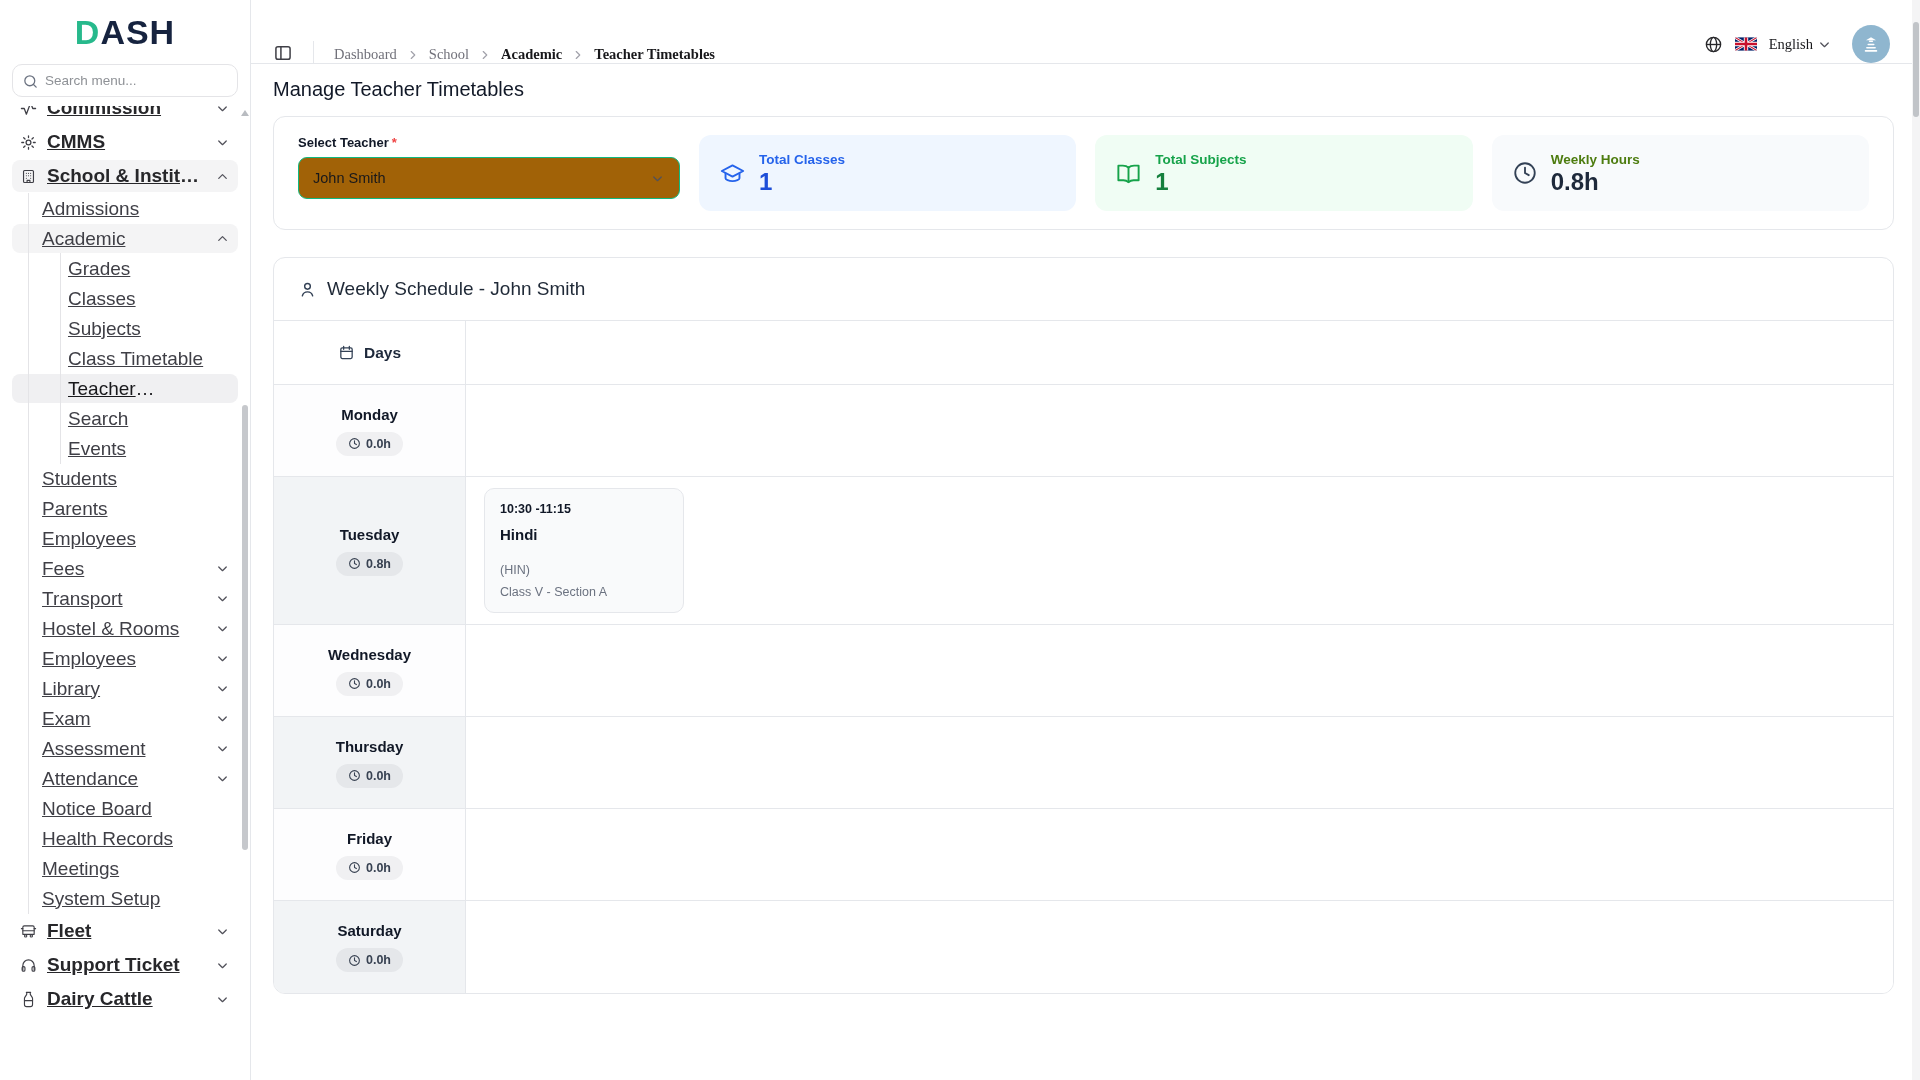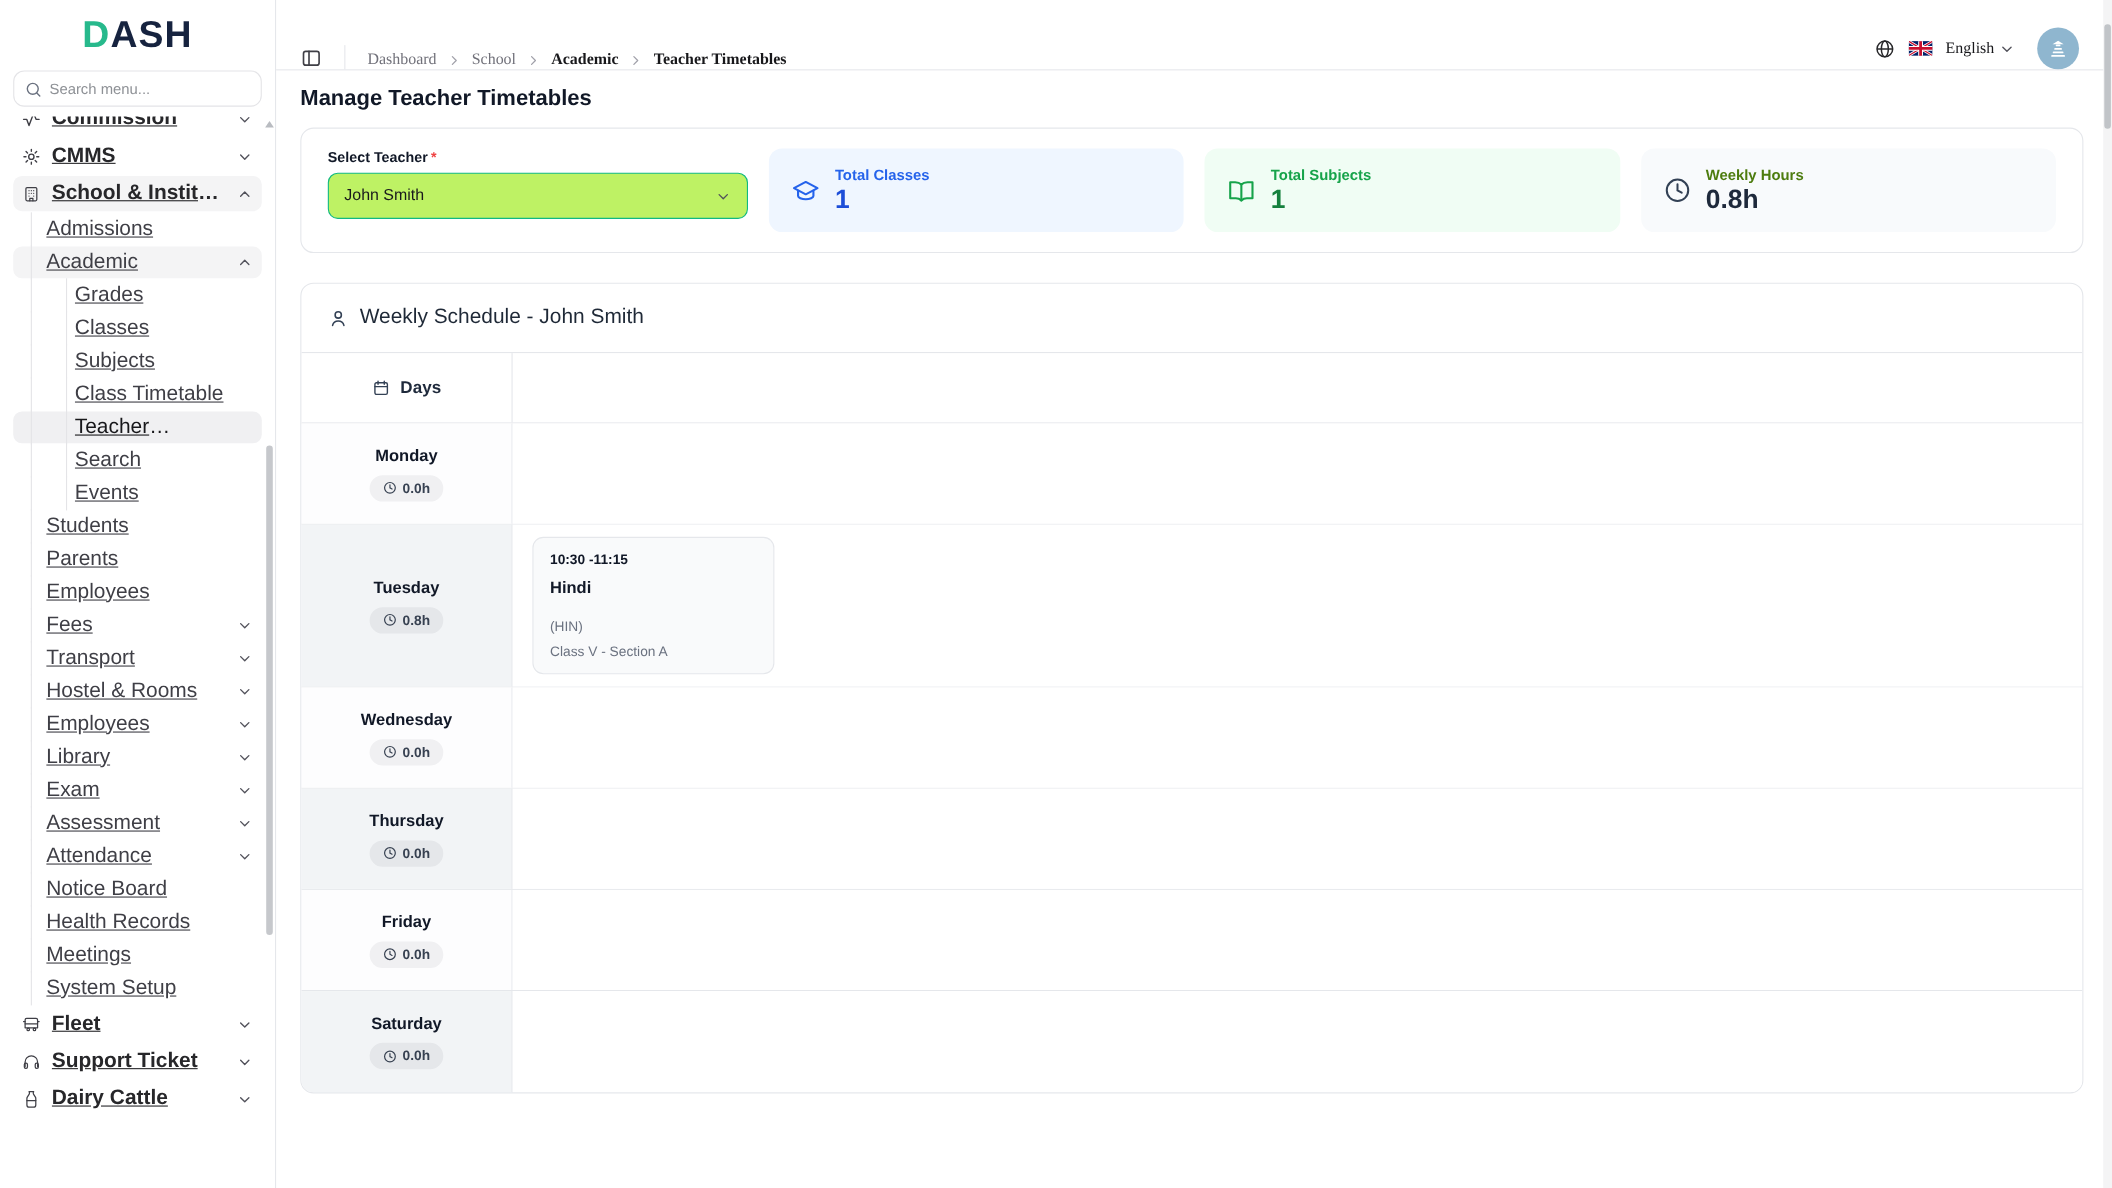--- a/index.html
+++ b/index.html
@@ -56,31 +56,31 @@
   .bc-sep { color:#a1a1aa; }
   .tb-right { margin-left:auto; display:flex; align-items:center; gap:12px; }
   .globe { color:#27272a; cursor:pointer; }
   .flag { width:22px; height:14px; border-radius:2px; overflow:hidden; }
   .lang { font-size:14.5px; color:#18181b; display:flex; align-items:center; gap:4px; cursor:pointer; }
   .lang .chev { color:#52525b; }
   .avatar { width:38px; height:38px; border-radius:50%; background:#8fb6cf; margin-left:8px;
         display:flex; align-items:center; justify-content:center; cursor:pointer; }
 
   .content { padding:0 26px 0 22px; }
-  .page-title { font-size:20px; font-weight:700; color:#111827; margin:14px 0 15px; }
+  .page-title { font-size:20px; font-weight:400; color:#111827; margin:14px 0 15px; }
 
   
   .filter-card { border:1px solid #e5e7eb; border-radius:12px; padding:18px 24px;
         display:flex; gap:19px; align-items:flex-start; background:#fff; }
   .teacher-block { width:382px; min-width:382px; }
   .teacher-label { font-size:13px; font-weight:700; color:#111827; margin-bottom:7px; }
   .teacher-label .req { color:#ef4444; margin-left:3px; }
   .select { height:42px; border:1px solid #10b981; border-radius:9px; padding:0 14px;
         display:flex; align-items:center; justify-content:space-between; font-size:14.5px;
-        color:#18181b; cursor:pointer; background:#bef264; }
+        color:#18181b; cursor:pointer; background:#a16207; }
   .select .chev { color:#52525b; }
   .stats { display:flex; flex:1; gap:19px; }
   .stat { flex:1; height:76px; border-radius:12px; padding:12px 20px; display:flex;
         align-items:center; gap:13px; }
   .stat .txt { display:flex; flex-direction:column; gap:2px; }
   .stat .s-label { font-size:13.5px; font-weight:600; }
   .stat .s-value { font-size:24px; font-weight:800; line-height:1.05; }
   .stat.blue { background:#eff6ff; } .stat.blue .s-label{color:#2563eb;} .stat.blue .s-value{color:#1d4ed8;} .stat.blue .s-ic{color:#2563eb;}
   .stat.green { background:#f0fdf4; } .stat.green .s-label{color:#16a34a;} .stat.green .s-value{color:#15803d;} .stat.green .s-ic{color:#16a34a;}
   .stat.slate { background:#f8fafc; } .stat.slate .s-label{color:#4d7c0f;} .stat.slate .s-value{color:#1e293b;} .stat.slate .s-ic{color:#334155;}
@@ -100,21 +100,21 @@
   .srow:not(:last-child) { border-bottom:1px solid #e5e7eb; }
   .srow.tall { min-height:148px; }
   .cell-day { border-right:1px solid #e5e7eb; display:flex; flex-direction:column;
         align-items:center; justify-content:center; gap:9px; background:#fdfdfe; }
   .srow:nth-child(even) .cell-day { background:#f2f4f6; }
   .day-name { font-size:15px; font-weight:700; color:#111827; }
   .hours-pill { display:flex; align-items:center; gap:5px; background:rgba(17,24,39,0.055);
         border-radius:999px; padding:5px 12px; font-size:12.5px; font-weight:600; color:#374151; }
   .hours-pill .hp-icon { color:#374151; }
   .cell-classes { display:flex; align-items:center; gap:14px; padding:11px 18px; background:#fff; }
-  .chip { width:220px; background:#f9fafb; border:1px solid #e5e7eb; border-radius:10px;
+  .chip { width:200px; background:#f9fafb; border:1px solid #e5e7eb; border-radius:10px;
         padding:13px 15px; }
   .chip .c-time { font-size:12.5px; font-weight:700; color:#111827; }
   .chip .c-subject { font-size:15px; font-weight:700; color:#111827; margin-top:10px; }
   .chip .c-code { font-size:12.5px; color:#6b7280; margin-top:20px; }
   .chip .c-group { font-size:12.5px; color:#6b7280; margin-top:8px; }
 
   .main-scroll { position:absolute; right:0; top:0; bottom:0; width:8px; background:#f4f4f5; }
   .main-scroll .thumb { position:absolute; top:22px; height:95px; left:1px; width:6px;
         background:#c1c4c8; border-radius:3px; }
 </style>

